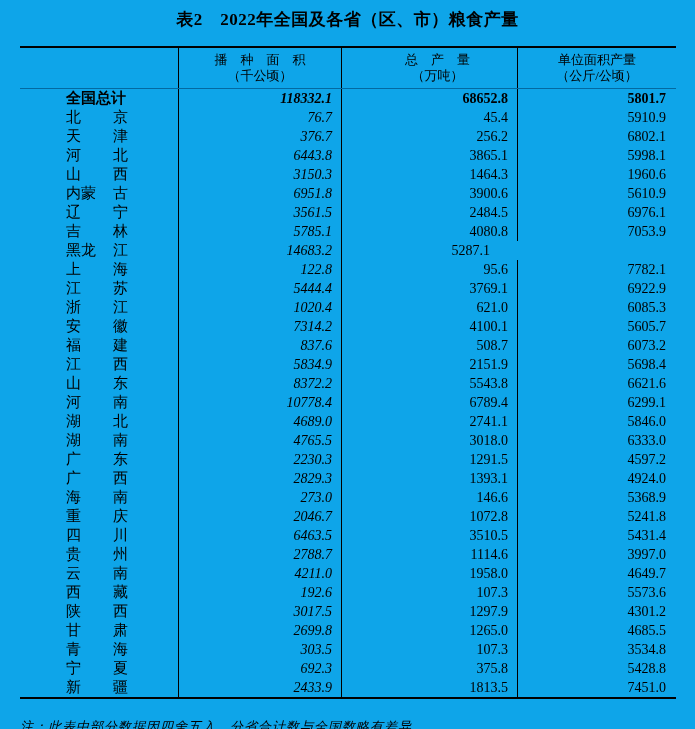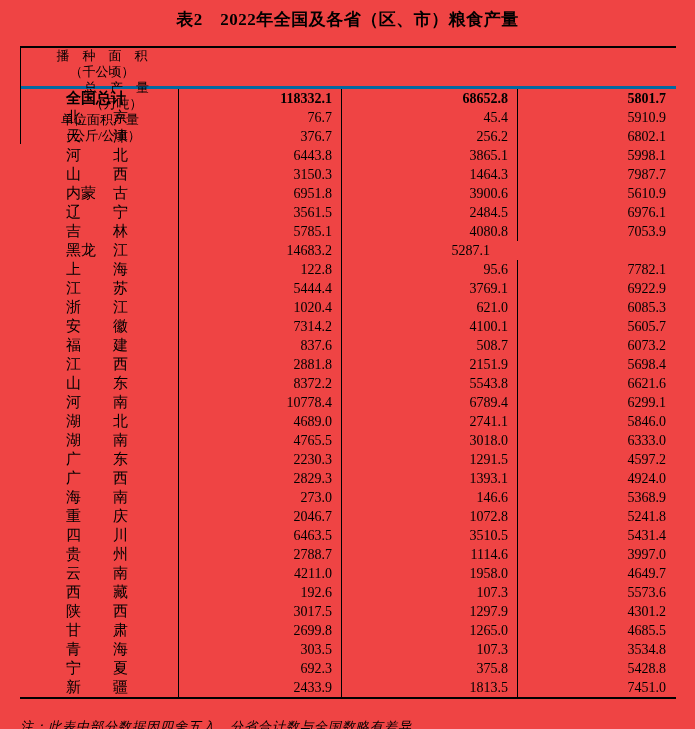--- a/index.html
+++ b/index.html
@@ -1,33 +1,33 @@
 <!DOCTYPE html>
 <html><head>
 <meta charset="utf-8">
 <style>
   html,body{margin:0;padding:0;background:#ffffff;color:#000;}
-  .page{width:695px;height:729px;position:relative;background:#ef4444;overflow:hidden;
+  .page{width:695px;height:729px;position:relative;background:#0ea5e9;overflow:hidden;
         font-family:"Liberation Serif","DejaVu Serif",serif;}
   .title{padding-top:8px;text-align:center;font-size:17px;font-weight:bold;letter-spacing:0.5px;}
   .grain-table{margin:15px 19px 0 20px;width:656px;
         border-top:2px solid #000;border-bottom:2px solid #000;box-sizing:border-box;}
-  .hrow{display:flex;height:41px;border-bottom:3px solid #0369a1;box-sizing:border-box;flex-direction:column;}
+  .hrow{display:flex;height:41px;border-bottom:1px solid #0369a1;box-sizing:border-box;}
   .cell{box-sizing:border-box;}
   .c0{width:158px;}
   .c1{width:163px;border-left:1px solid #000;}
   .c2{width:176px;border-left:1px solid #000;padding-left:16px;}
   .c3{width:159px;border-left:1px solid #000;}
   .hcell{display:flex;flex-direction:column;justify-content:center;text-align:center;
         font-size:13px;line-height:16px;}
   .row{display:flex;height:19px;line-height:19px;font-size:14px;}
   .namebox{margin-left:46px;width:62px;display:flex;justify-content:space-between;
         font-size:15px;white-space:pre;}
   .val{text-align:right;font-size:14px;}
-  .c1.val{padding-right:9px;}
+  .c1.val{padding-right:9px;font-style:italic;}
   .c2.val{padding-right:9px;}
   .c3.val{padding-right:10px;}
   .bold{font-weight:bold;}
   .note{margin:19px 0 0 20px;font-size:13px;font-style:italic;letter-spacing:1px;}
 </style>
 </head>
 <body>
 
 <div class="page">
 
@@ -81,21 +81,21 @@
           <div class="cell val c1">6443.8</div>
           <div class="cell val c2">3865.1</div>
           <div class="cell val c3">5998.1</div>
         </div>
         <div class="row">
           <div class="cell c0">
             <span class="namebox"><span>山</span><span>西</span></span>
           </div>
           <div class="cell val c1">3150.3</div>
           <div class="cell val c2">1464.3</div>
-          <div class="cell val c3">7987.7</div>
+          <div class="cell val c3">1960.6</div>
         </div>
         <div class="row">
           <div class="cell c0">
             <span class="namebox"><span>内蒙</span><span>古</span></span>
           </div>
           <div class="cell val c1">6951.8</div>
           <div class="cell val c2">3900.6</div>
           <div class="cell val c3">5610.9</div>
         </div>
         <div class="row">
@@ -158,21 +158,21 @@
             <span class="namebox"><span>福</span><span>建</span></span>
           </div>
           <div class="cell val c1">837.6</div>
           <div class="cell val c2">508.7</div>
           <div class="cell val c3">6073.2</div>
         </div>
         <div class="row">
           <div class="cell c0">
             <span class="namebox"><span>江</span><span>西</span></span>
           </div>
-          <div class="cell val c1">2881.8</div>
+          <div class="cell val c1">5834.9</div>
           <div class="cell val c2">2151.9</div>
           <div class="cell val c3">5698.4</div>
         </div>
         <div class="row">
           <div class="cell c0">
             <span class="namebox"><span>山</span><span>东</span></span>
           </div>
           <div class="cell val c1">8372.2</div>
           <div class="cell val c2">5543.8</div>
           <div class="cell val c3">6621.6</div>

